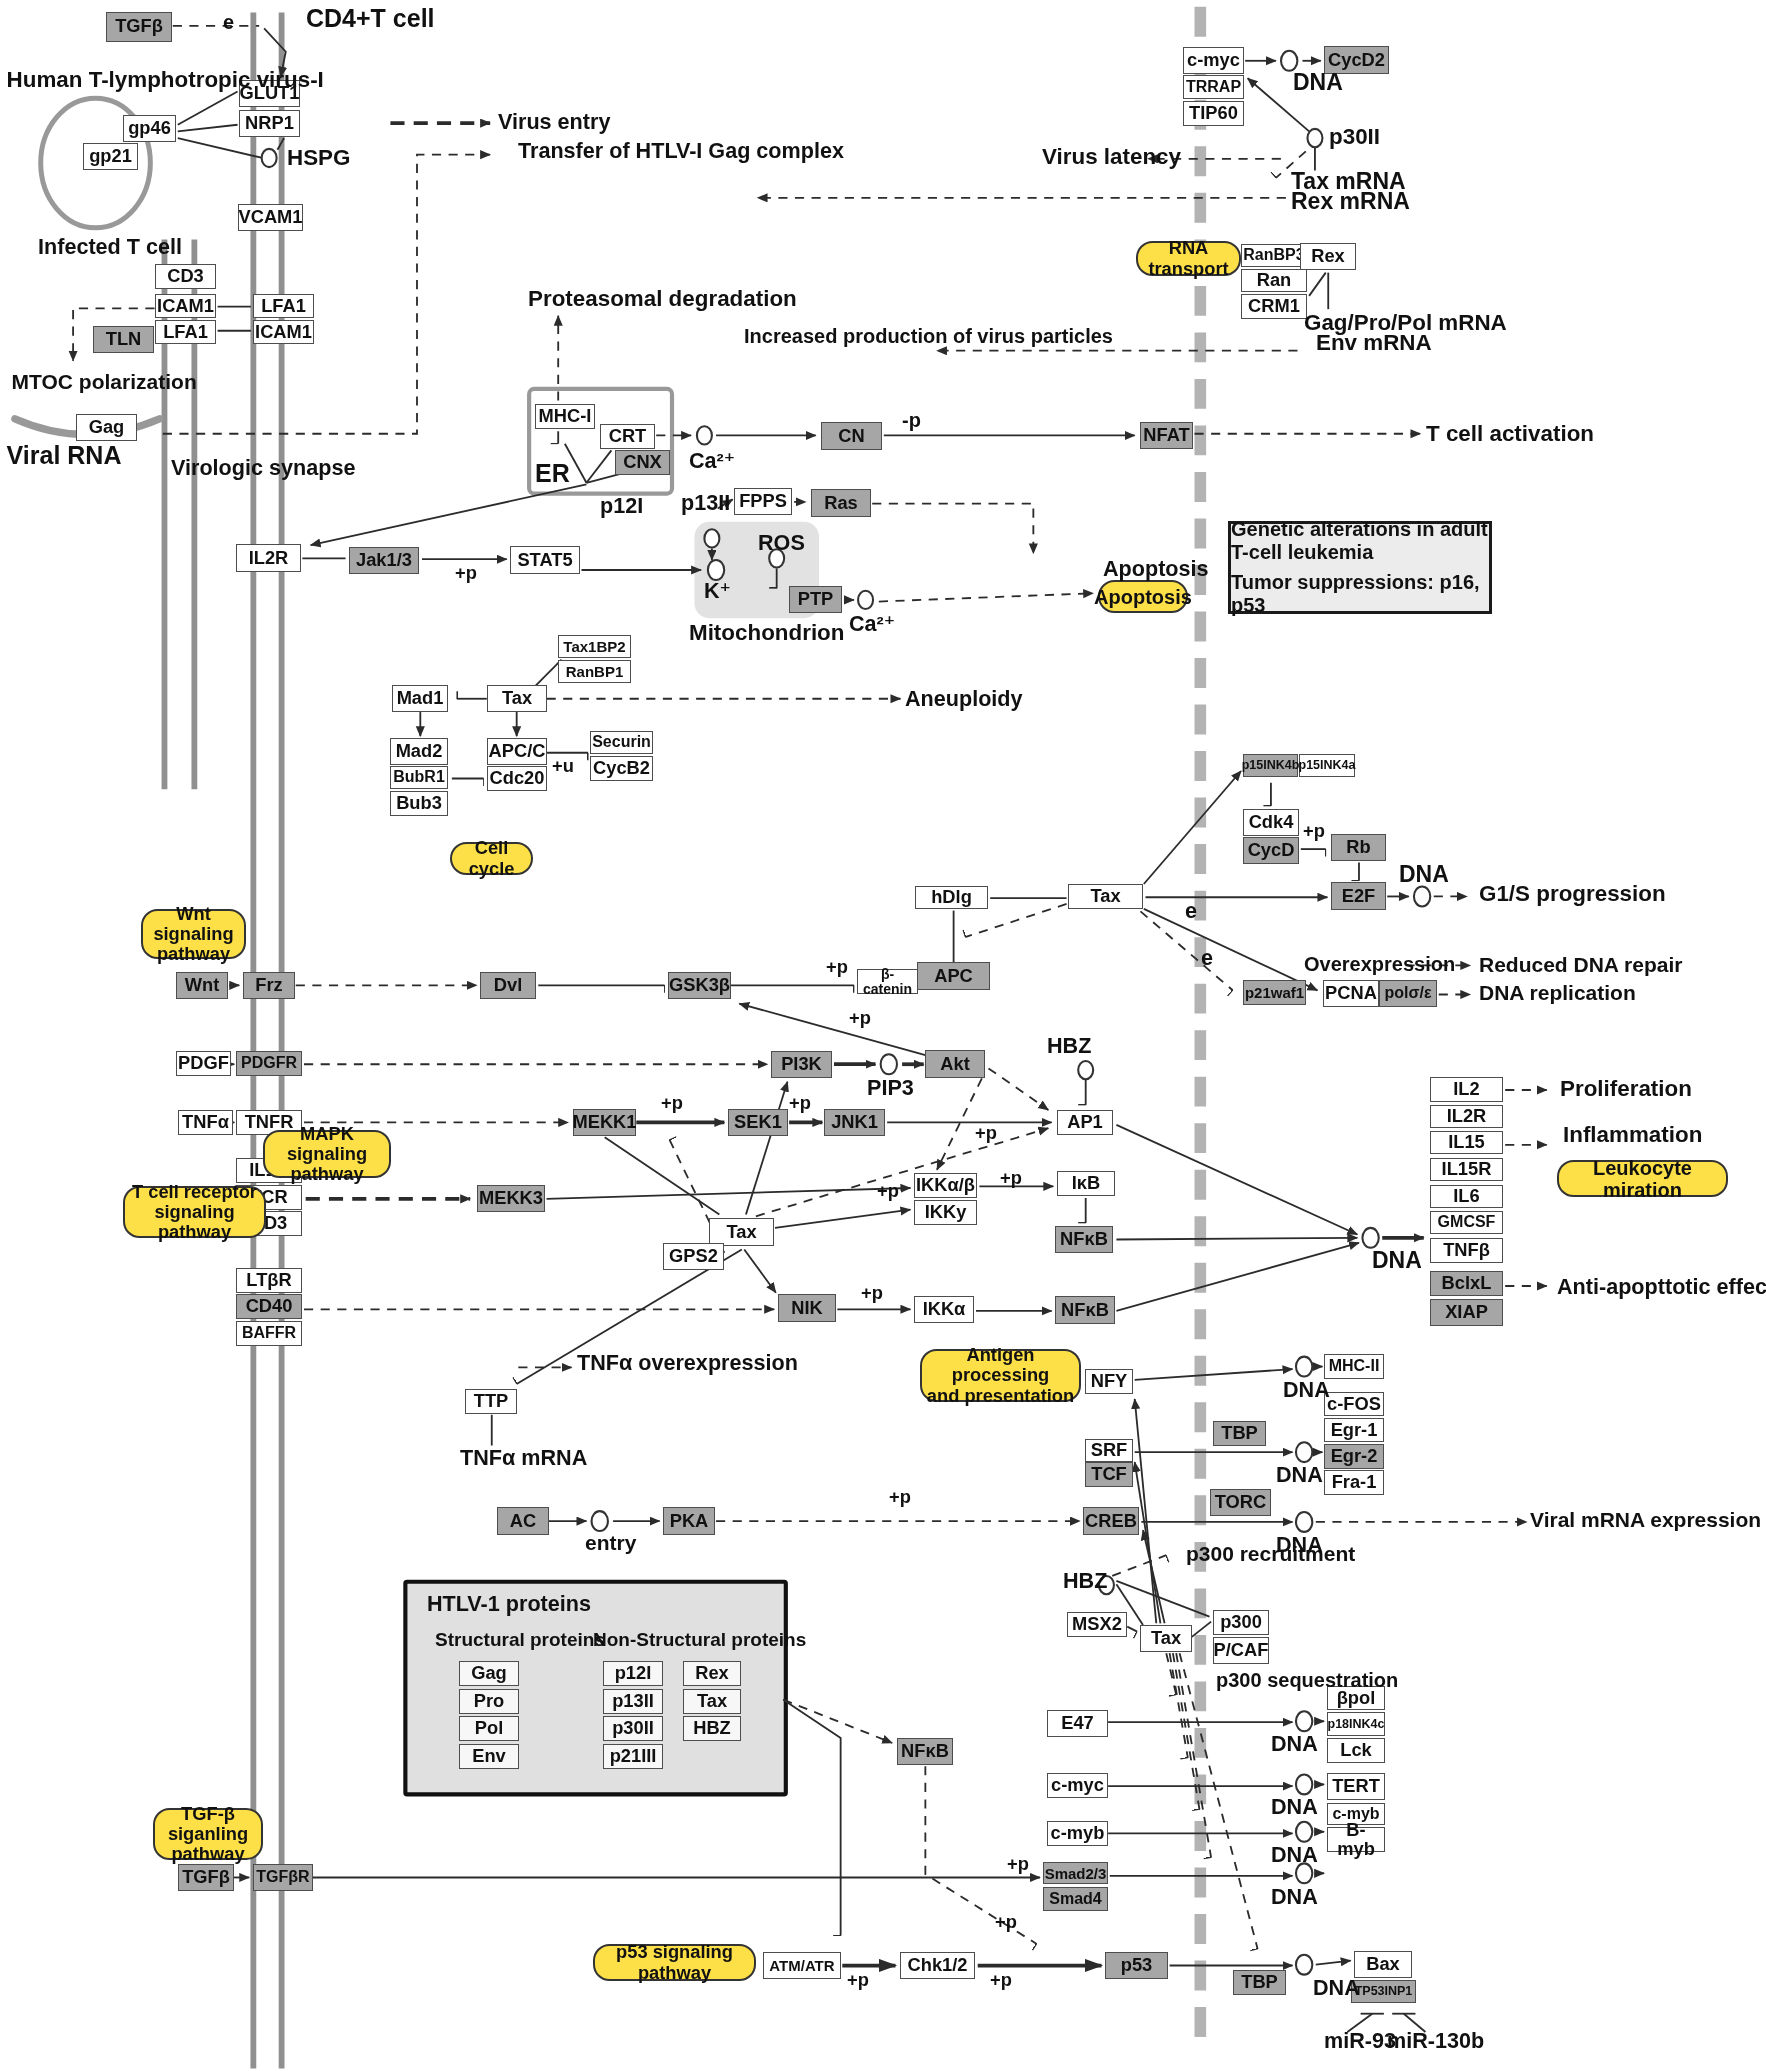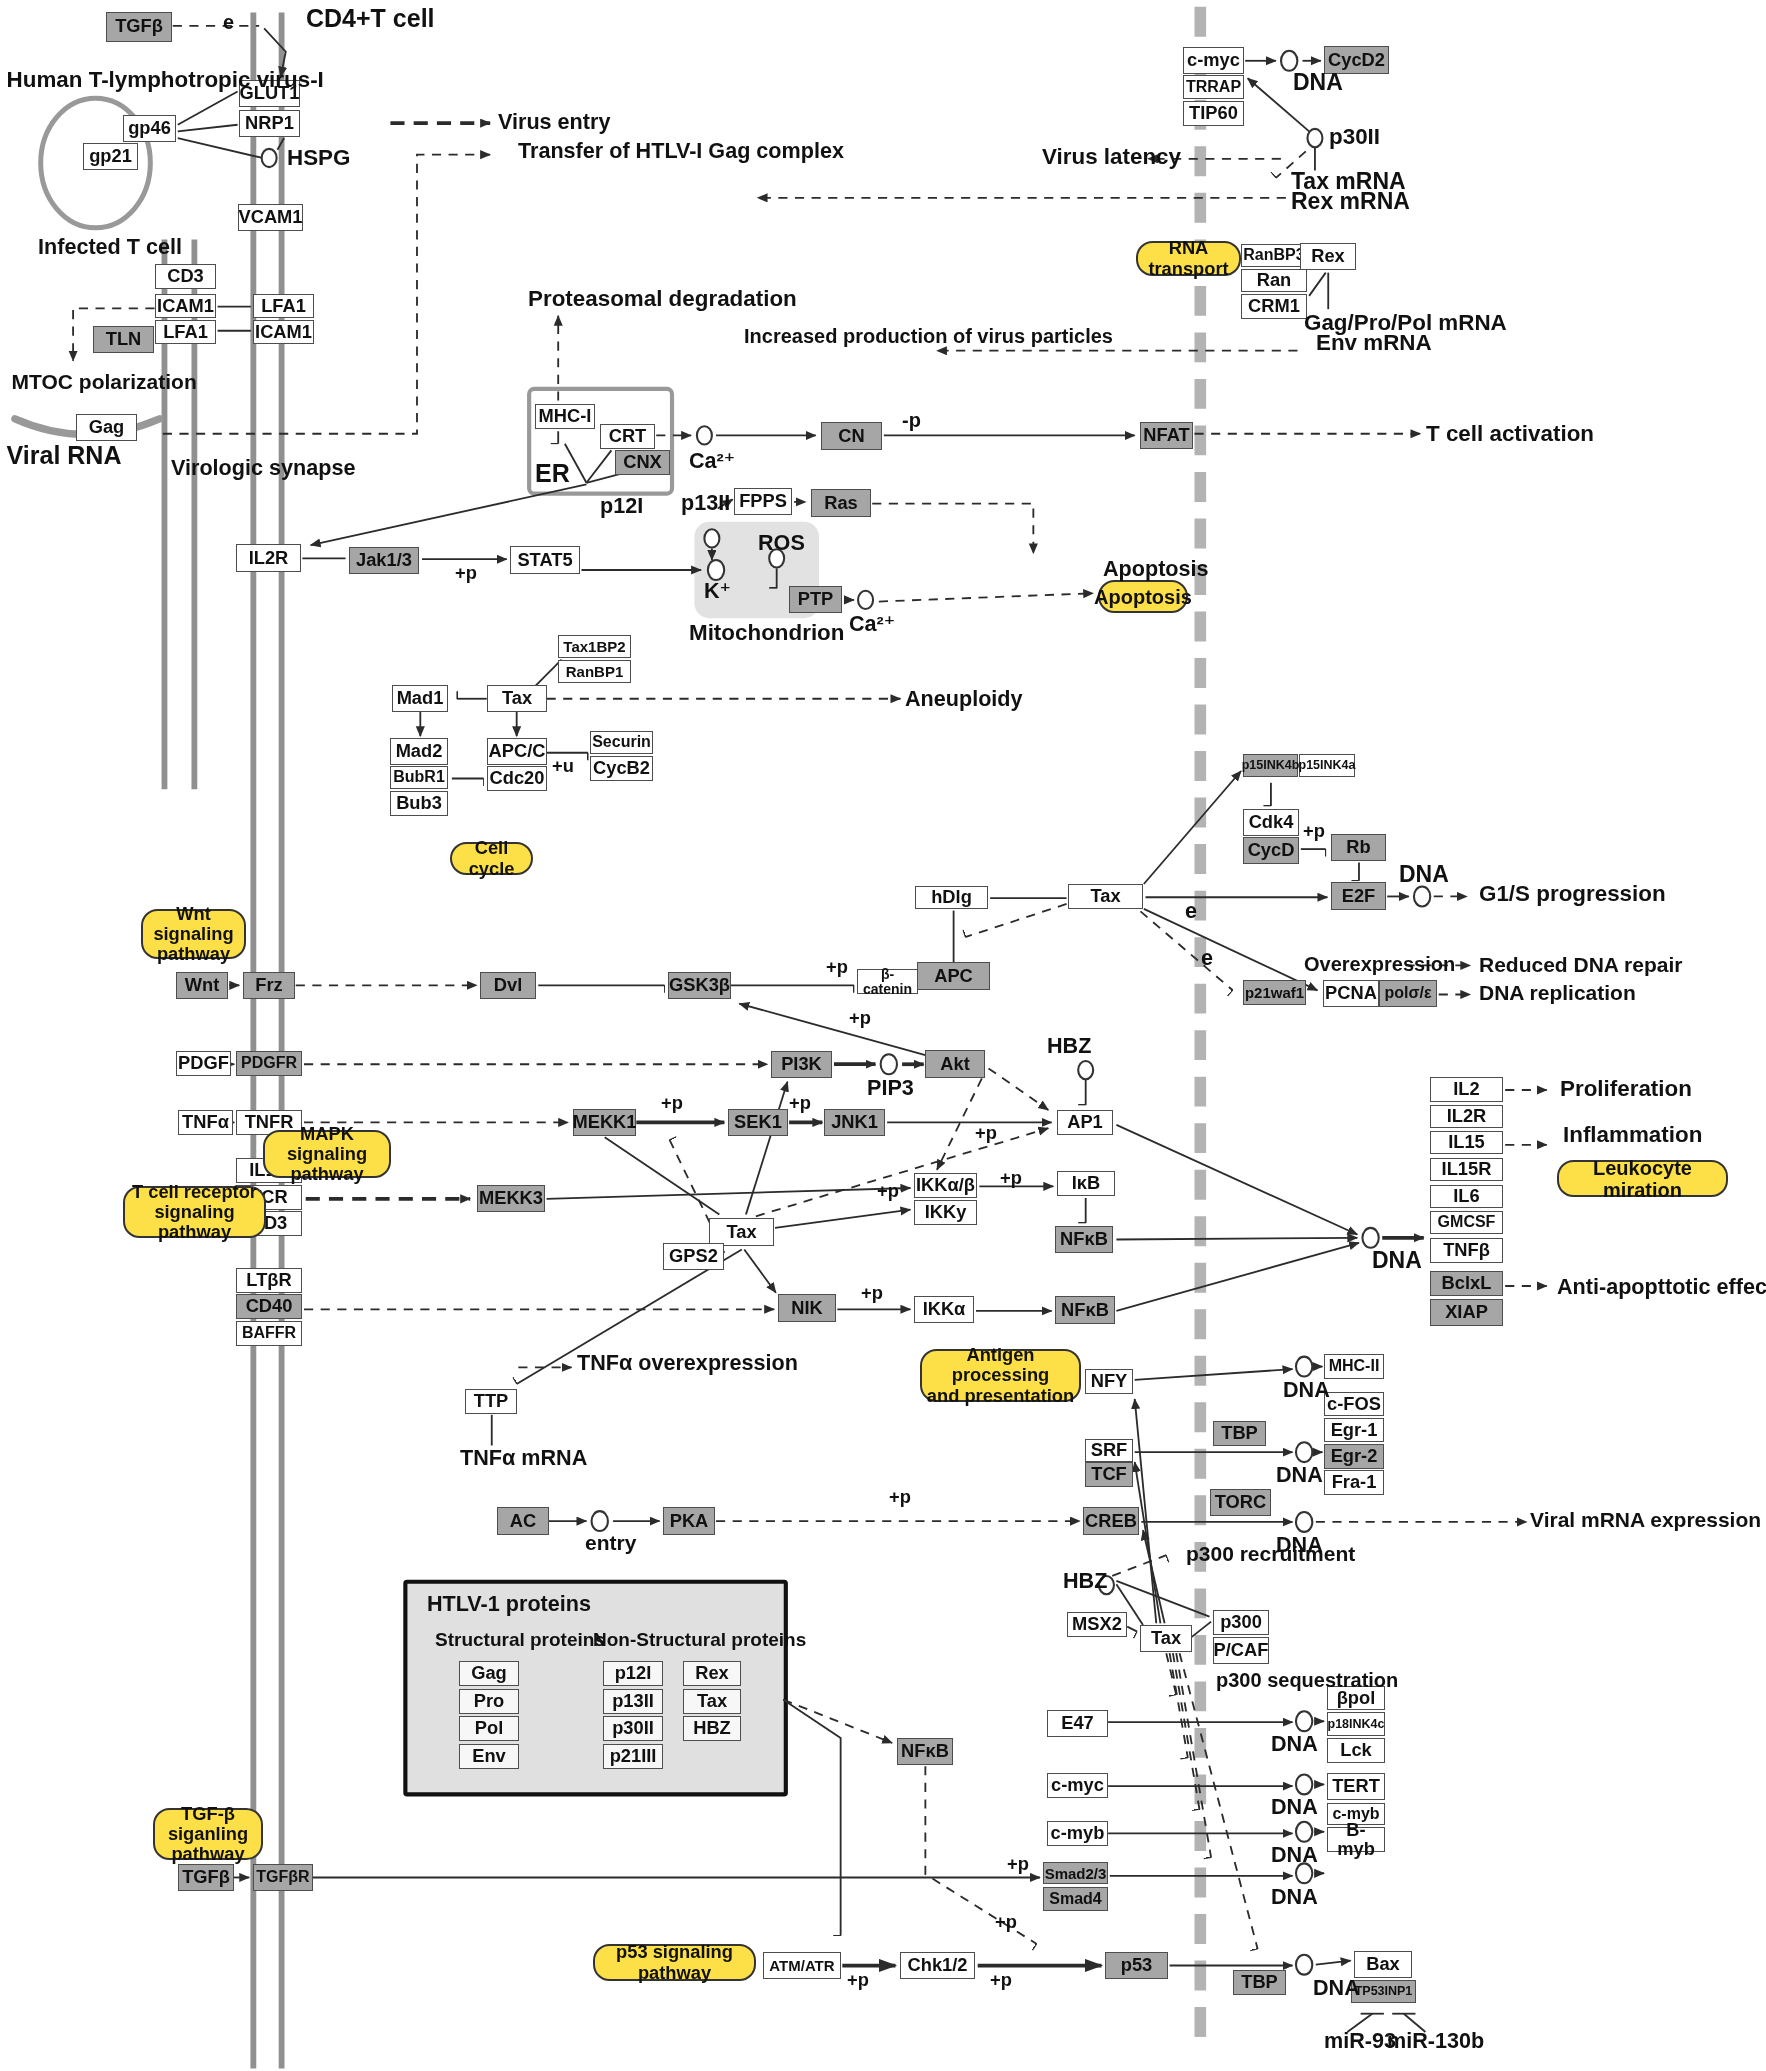--- a/index.html
+++ b/index.html
@@ -208,20 +208,24 @@
       <ellipse cx="1650" cy="1490" rx="9.84" ry="12" fill="#fff" stroke="#333" stroke-width="2.5"></ellipse>
       <ellipse cx="1570" cy="1645" rx="9.84" ry="12" fill="#fff" stroke="#333" stroke-width="2.5"></ellipse>
       <ellipse cx="1570" cy="1748" rx="9.84" ry="12" fill="#fff" stroke="#333" stroke-width="2.5"></ellipse>
       <ellipse cx="1570" cy="1832" rx="9.84" ry="12" fill="#fff" stroke="#333" stroke-width="2.5"></ellipse>
       <ellipse cx="1570" cy="2072" rx="9.84" ry="12" fill="#fff" stroke="#333" stroke-width="2.5"></ellipse>
       <ellipse cx="1570" cy="2148" rx="9.84" ry="12" fill="#fff" stroke="#333" stroke-width="2.5"></ellipse>
       <ellipse cx="1570" cy="2205" rx="9.84" ry="12" fill="#fff" stroke="#333" stroke-width="2.5"></ellipse>
       <ellipse cx="1570" cy="2255" rx="9.84" ry="12" fill="#fff" stroke="#333" stroke-width="2.5"></ellipse>
       <ellipse cx="1570" cy="2365" rx="9.84" ry="12" fill="#fff" stroke="#333" stroke-width="2.5"></ellipse>
     </svg>
+  <div class="panel" id="genetic-box" style="left:1228px;top:521px;width:264px;height:93px;background:#ececec;border:3.3px solid #1a1a1a;">
+    <div>Genetic alterations in adult T-cell leukemia</div>
+    <div>Tumor suppressions: p16, p53</div>
+  </div>
   <div id="overlay">
       <div class="node g" style="left: 106px; top: 11.6px; width: 66px; height: 30px; font-size: 18.3px;">TGFβ</div>
       <div class="node w" style="left: 239px; top: 80px; width: 61px; height: 26.6px; font-size: 18.3px;">GLUT1</div>
       <div class="node w" style="left: 239px; top: 110px; width: 61px; height: 26.6px; font-size: 18.3px;">NRP1</div>
       <div class="node w" style="left: 238px; top: 204px; width: 65px; height: 26.6px; font-size: 18.3px;">VCAM1</div>
       <div class="node w" style="left: 123px; top: 115px; width: 53px; height: 26.6px; font-size: 18.3px;">gp46</div>
       <div class="node w" style="left: 83px; top: 143px; width: 55px; height: 26.6px; font-size: 18.3px;">gp21</div>
       <div class="node w" style="left: 155px; top: 264px; width: 61px; height: 25px; font-size: 18.3px;">CD3</div>
       <div class="node w" style="left: 155px; top: 294px; width: 61px; height: 24px; font-size: 18.3px;">ICAM1</div>
       <div class="node w" style="left: 155px; top: 320px; width: 61px; height: 24px; font-size: 18.3px;">LFA1</div>

